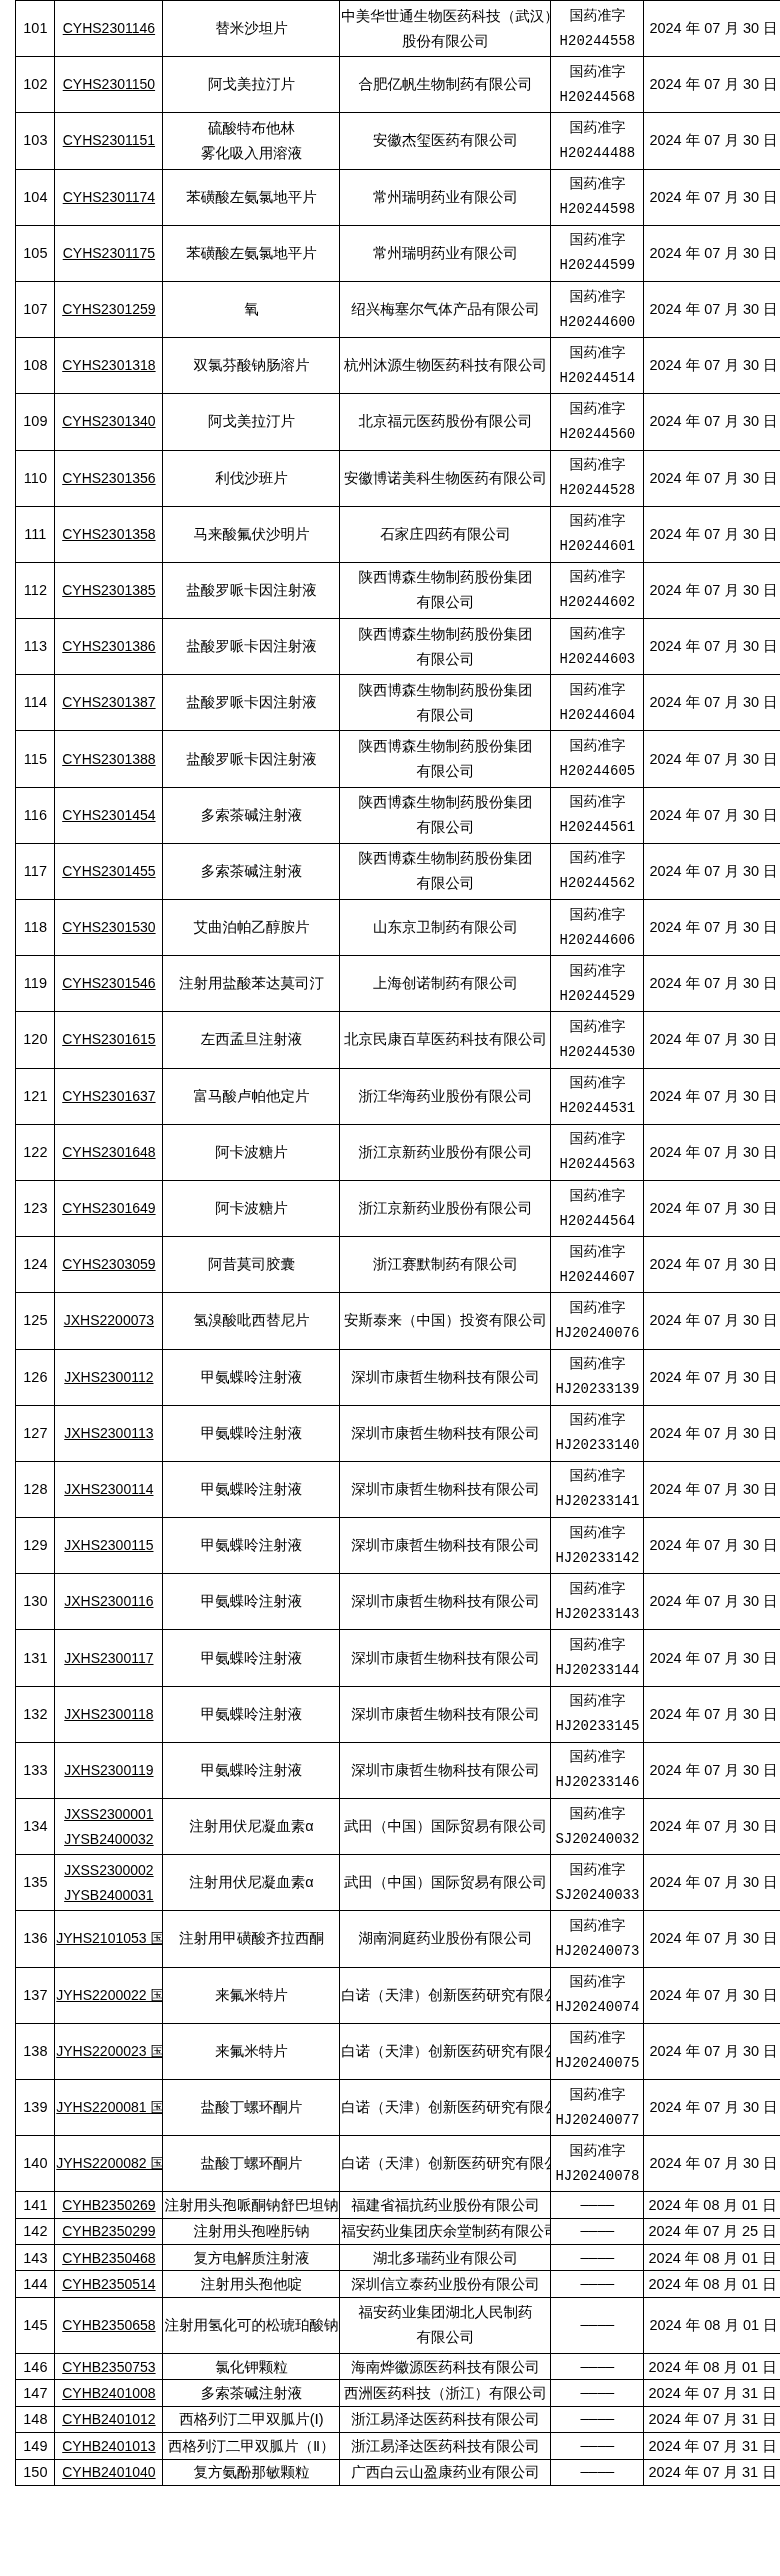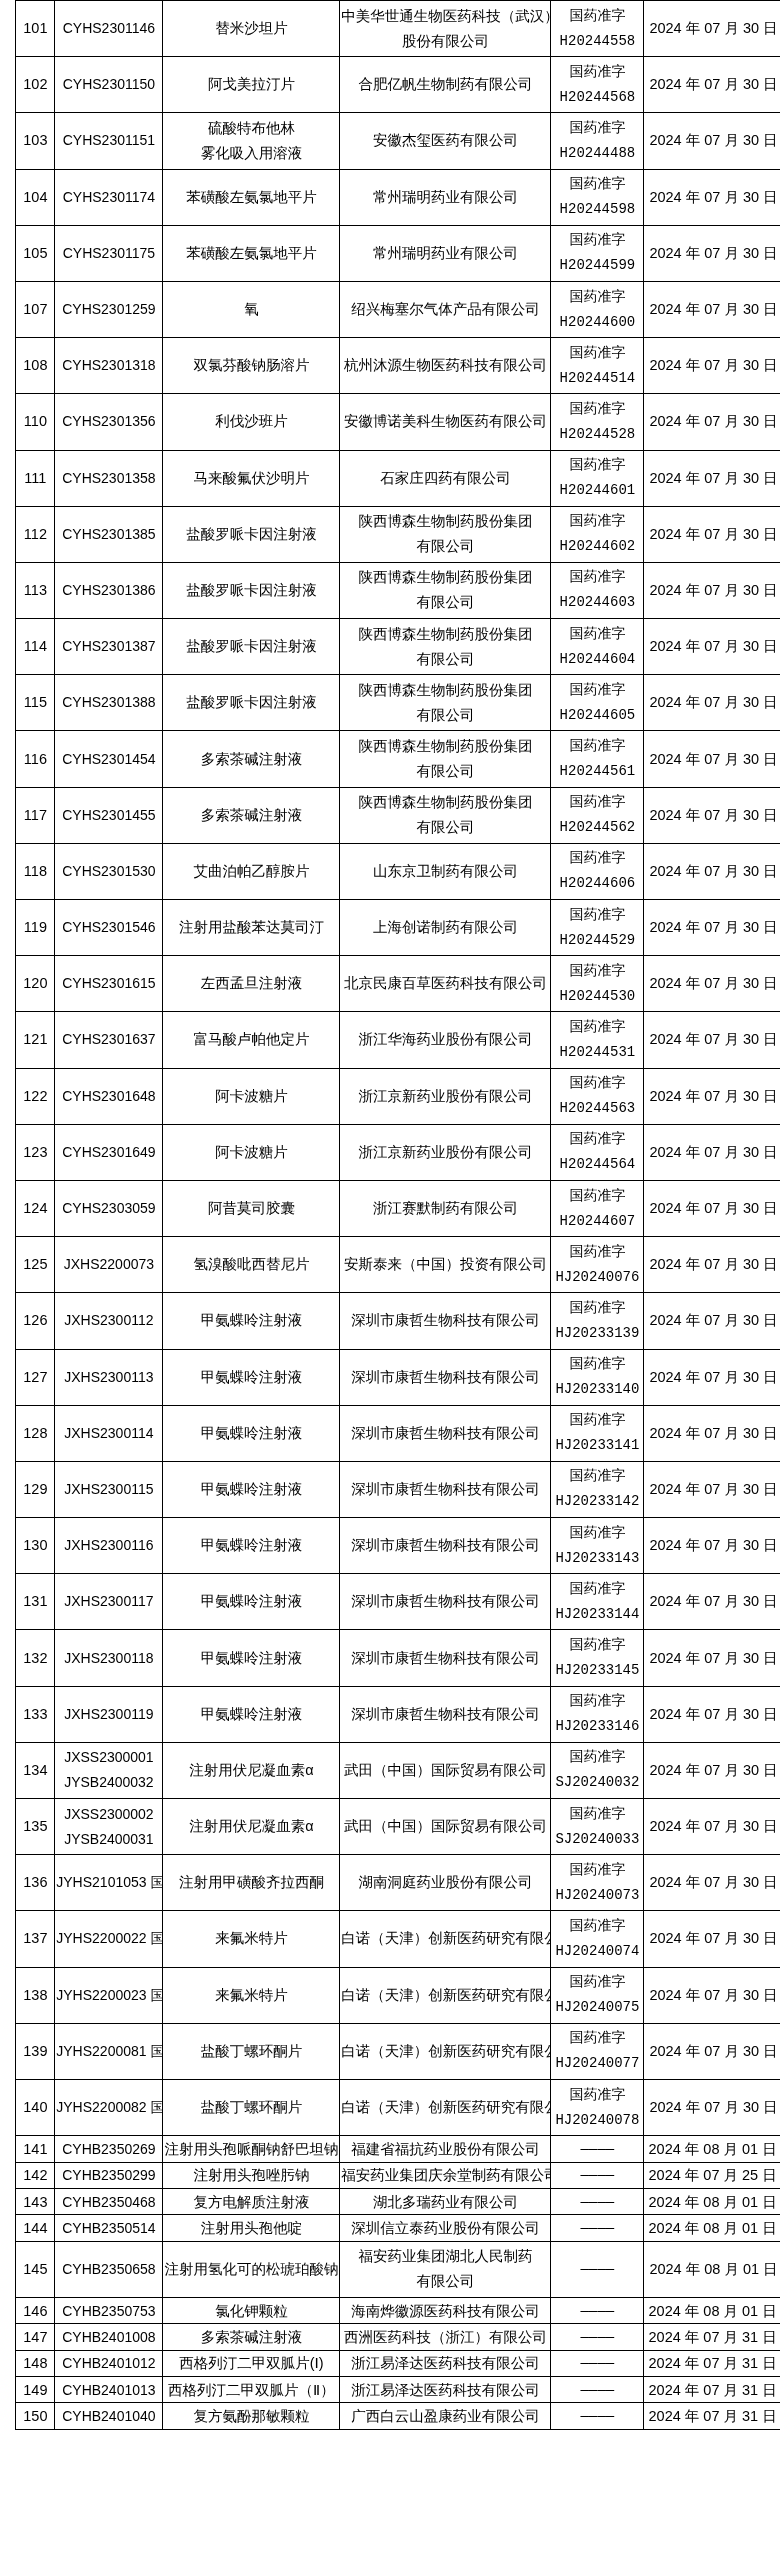--- a/index.html
+++ b/index.html
@@ -26,21 +26,21 @@
     line-height:25px;
     padding:2.6px 0.9px;
   }
   tr.compact td{line-height:22px;padding:1.7px 0.9px;}
   td.col-approval_date{
     text-align:center;
     padding-left:2.6px;
     border-right:none;
   }
   td.col-no{font-size:14.5px;}
-  td.col-acceptance_no{font-size:14px;}
+  td.col-acceptance_no{font-size:14px;text-decoration:underline;}
   td.col-approval_no{font-size:14px;font-family:Liberation Mono, monospace;}
 </style>
 </head>
 <body>
 
 <div class="page">
   <table class="approval">
     <colgroup>
       <col style="width:39px">
       <col style="width:108px">
@@ -109,20 +109,29 @@
         <tr>
           <td class="col-no">108</td>
           <td class="col-acceptance_no">CYHS2301318</td>
           <td class="col-drug_name">双氯芬酸钠肠溶片</td>
           <td class="col-company">杭州沐源生物医药科技有限公司</td>
           <td class="col-approval_no">国药准字
 H20244514</td>
           <td class="col-approval_date">2024 年 07 月 30 日</td>
         </tr>
         <tr>
+          <td class="col-no">109</td>
+          <td class="col-acceptance_no">CYHS2301340</td>
+          <td class="col-drug_name">阿戈美拉汀片</td>
+          <td class="col-company">北京福元医药股份有限公司</td>
+          <td class="col-approval_no">国药准字
+H20244560</td>
+          <td class="col-approval_date">2024 年 07 月 30 日</td>
+        </tr>
+        <tr>
           <td class="col-no">110</td>
           <td class="col-acceptance_no">CYHS2301356</td>
           <td class="col-drug_name">利伐沙班片</td>
           <td class="col-company">安徽博诺美科生物医药有限公司</td>
           <td class="col-approval_no">国药准字
 H20244528</td>
           <td class="col-approval_date">2024 年 07 月 30 日</td>
         </tr>
         <tr>
           <td class="col-no">111</td>

